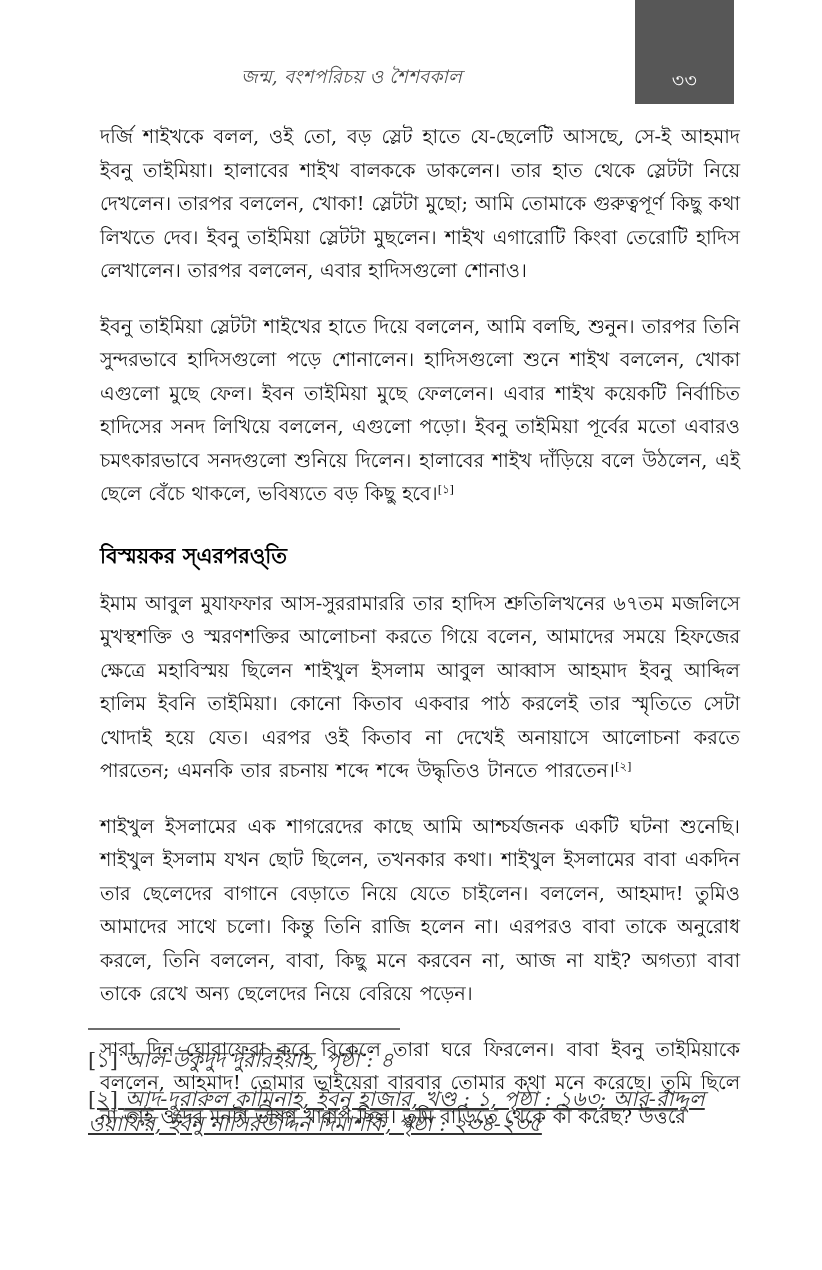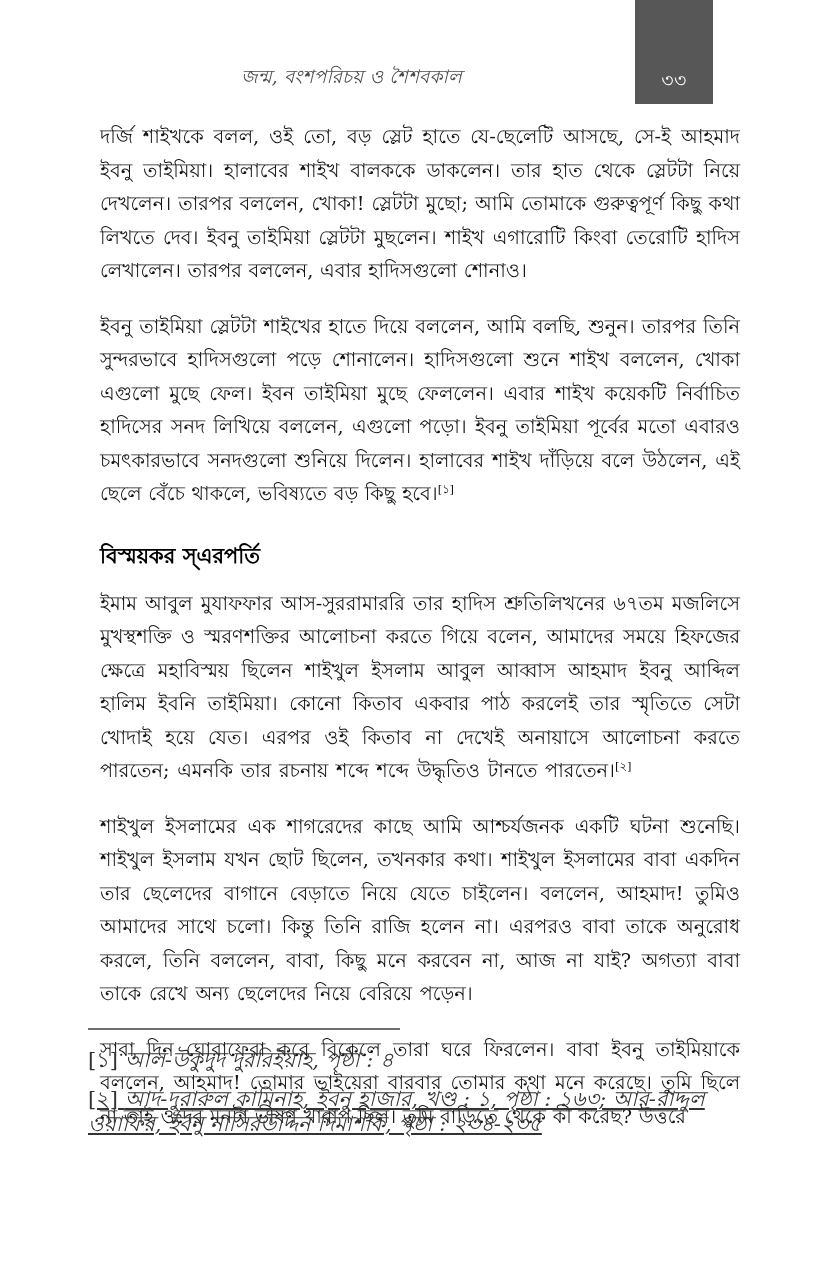--- a/index.html
+++ b/index.html
@@ -18,21 +18,21 @@
     background: #ffffff;
     overflow: hidden;
     box-sizing: border-box;
   }
 
   
   .page-number-box {
     position: absolute;
     top: 0;
     left: 635px;
-    width: 78px;
+    width: 99px;
     height: 104px;
     background: #575757;
     display: flex;
     align-items: flex-end;
     justify-content: center;
     padding-bottom: 14px;
     box-sizing: border-box;
   }
   .page-number {
     color: #ffffff;
@@ -129,21 +129,21 @@
   </div>
 
   <div class="running-head">জন্ম, বংশপরিচয় ও শৈশবকাল</div>
 
   <div class="content">
 
     <p class="body-par"><span>দর্জি শাইখকে বলল, ওই তো, বড় স্লেট হাতে যে-ছেলেটি আসছে, সে-ই আহমাদ ইবনু তাইমিয়া। হালাবের শাইখ বালককে ডাকলেন। তার হাত থেকে স্লেটটা নিয়ে দেখলেন। তারপর বললেন, খোকা! স্লেটটা মুছো; আমি তোমাকে গুরুত্বপূর্ণ কিছু কথা লিখতে দেব। ইবনু তাইমিয়া স্লেটটা মুছলেন। শাইখ এগারোটি কিংবা তেরোটি হাদিস লেখালেন। তারপর বললেন, এবার হাদিসগুলো শোনাও।</span></p>
 
     <p class="body-par"><span>ইবনু তাইমিয়া স্লেটটা শাইখের হাতে দিয়ে বললেন, আমি বলছি, শুনুন। তারপর তিনি সুন্দরভাবে হাদিসগুলো পড়ে শোনালেন। হাদিসগুলো শুনে শাইখ বললেন, খোকা এগুলো মুছে ফেল। ইবন তাইমিয়া মুছে ফেললেন। এবার শাইখ কয়েকটি নির্বাচিত হাদিসের সনদ লিখিয়ে বললেন, এগুলো পড়ো। ইবনু তাইমিয়া পূর্বের মতো এবারও চমৎকারভাবে সনদগুলো শুনিয়ে দিলেন। হালাবের শাইখ দাঁড়িয়ে বলে উঠলেন, এই ছেলে বেঁচে থাকলে, ভবিষ্যতে বড় কিছু হবে।</span><sup class="fn">[১]</sup></p>
 
-    <h2 class="section-heading">বিস্ময়কর স্এরপর্তি</h2>
+    <h2 class="section-heading">বিস্ময়কর স্এরপরও্তি</h2>
 
     <p class="body-par justify-wide"><span>ইমাম আবুল মুযাফফার আস-সুররামাররি তার হাদিস শ্রুতিলিখনের ৬৭তম মজলিসে মুখস্থশক্তি ও স্মরণশক্তির আলোচনা করতে গিয়ে বলেন, আমাদের সময়ে হিফজের ক্ষেত্রে মহাবিস্ময় ছিলেন শাইখুল ইসলাম আবুল আব্বাস আহমাদ ইবনু আব্দিল হালিম ইবনি তাইমিয়া। কোনো কিতাব একবার পাঠ করলেই তার স্মৃতিতে সেটা খোদাই হয়ে যেত। এরপর ওই কিতাব না দেখেই অনায়াসে আলোচনা করতে পারতেন; এমনকি তার রচনায় শব্দে শব্দে উদ্ধৃতিও টানতে পারতেন।</span><sup class="fn">[২]</sup></p>
 
     <p class="body-par justify-wide"><span>শাইখুল ইসলামের এক শাগরেদের কাছে আমি আশ্চর্যজনক একটি ঘটনা শুনেছি। শাইখুল ইসলাম যখন ছোট ছিলেন, তখনকার কথা। শাইখুল ইসলামের বাবা একদিন তার ছেলেদের বাগানে বেড়াতে নিয়ে যেতে চাইলেন। বললেন, আহমাদ! তুমিও আমাদের সাথে চলো। কিন্তু তিনি রাজি হলেন না। এরপরও বাবা তাকে অনুরোধ করলে, তিনি বললেন, বাবা, কিছু মনে করবেন না, আজ না যাই? অগত্যা বাবা তাকে রেখে অন্য ছেলেদের নিয়ে বেরিয়ে পড়েন।</span></p>
 
     <p class="body-par"><span>সারা দিন ঘোরাফেরা করে বিকেলে তারা ঘরে ফিরলেন। বাবা ইবনু তাইমিয়াকে বললেন, আহমাদ! তোমার ভাইয়েরা বারবার তোমার কথা মনে করেছে। তুমি ছিলে না তাই ওদের মনটা ভীষণ খারাপ ছিল। তুমি বাড়িতে থেকে কী করেছ? উত্তরে</span></p>
 
   </div>
 
   <div class="footnotes">

